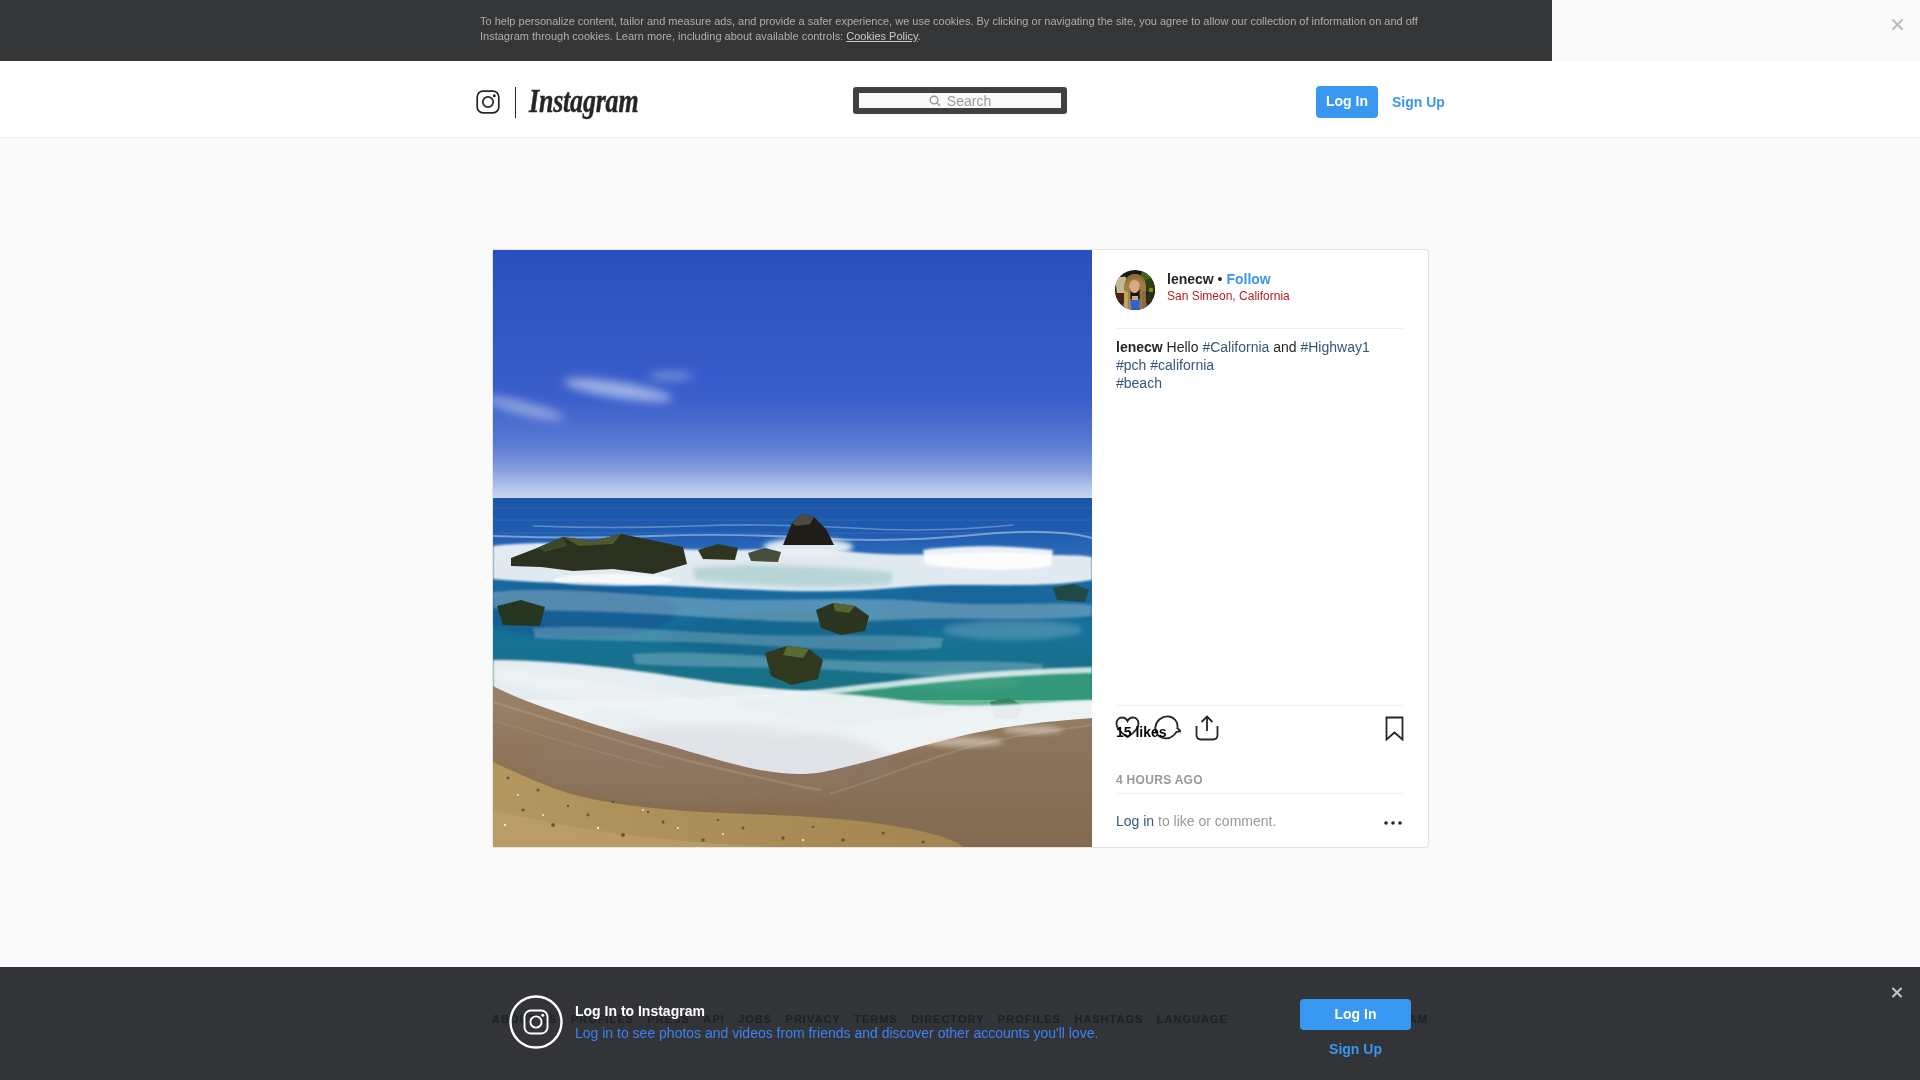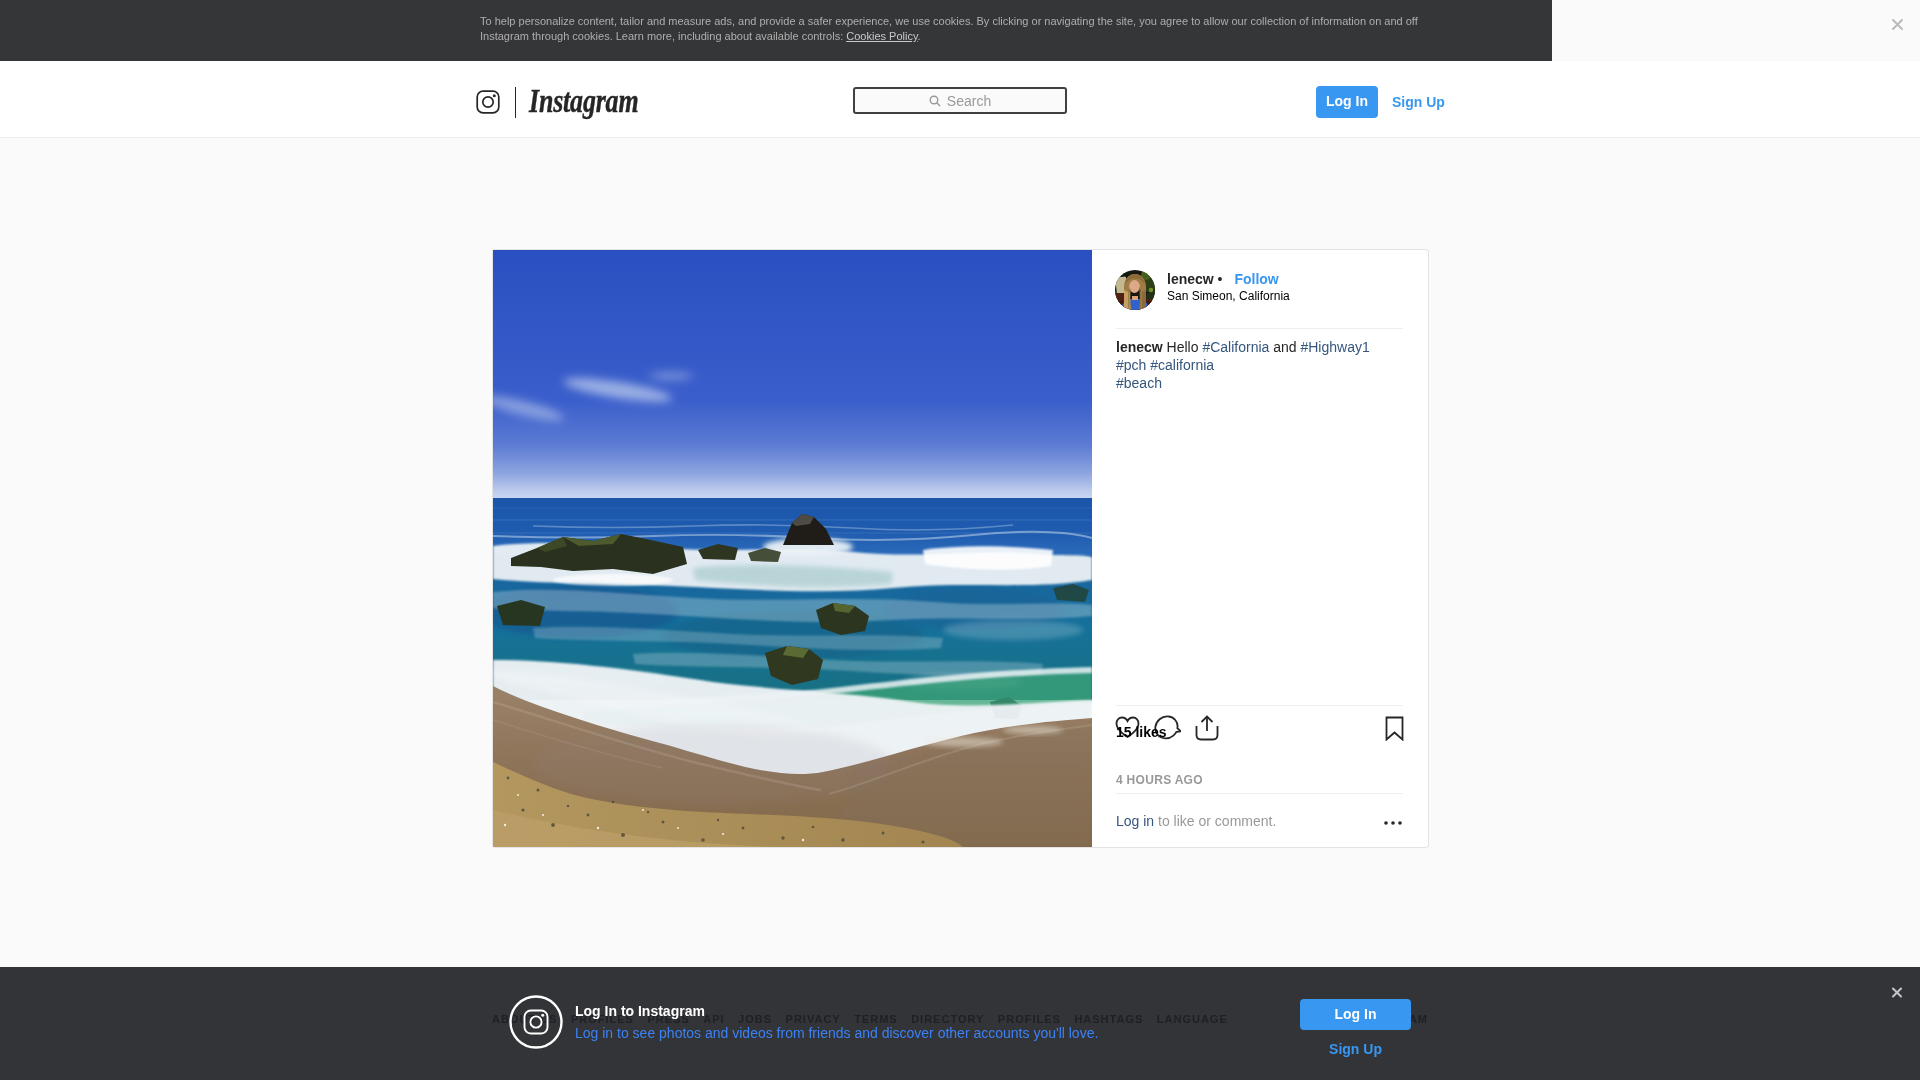--- a/index.html
+++ b/index.html
@@ -9,33 +9,33 @@
   
   .cookie { position:absolute; left:0; top:0; width:1552px; height:61px; background:#353638; }
   .cookie .txt { position:absolute; left:480px; top:13.5px; width:946px; font-size:11px; line-height:15.4px; color:#aeaeae; }
   .cookie .txt a { color:#c9c9c9; text-decoration:underline; }
 
   
   .header { position:absolute; left:0; top:61px; width:1920px; height:77px; background:#fff; border-bottom:1px solid #efefef;padding-left:8px; }
   .logoGlyph { position:absolute; left:476px; top:29px; }
   .logoDiv { position:absolute; left:515px; top:26px; width:1px; height:31px; background:#262626; }
   .wordmark { position:absolute; left:528px; top:24px; }
-  .search { position:absolute; left:853px; top:26px; width:214px; height:27px; background:#fafafa; border:2px solid #404040; border-radius:3px; display:flex; align-items:center; justify-content:center; color:#999; font-size:14px; }
+  .search { position:absolute; left:853px; top:26px; width:214px; height:27px; background:#fafafa; border:6px solid #404040; border-radius:3px; display:flex; align-items:center; justify-content:center; color:#999; font-size:14px; }
   .search svg { margin-right:6px; }
   .loginBtn { position:absolute; left:1316px; top:25px; width:62px; height:32px; background:#3897f0; border-radius:4px; color:#fff; font-weight:bold; font-size:14px; text-align:center; line-height:31px; }
   .signupLnk { position:absolute; left:1392px; top:25px; height:32px; line-height:32px; color:#3897f0; font-weight:bold; font-size:14px; }
 
   
   .card { position:absolute; left:493px; top:250px; width:935px; height:597px; background:#fff; box-shadow:0 0 0 1px #e3e3e3; border-radius:3px; }
   .photo { position:absolute; left:0; top:0; width:599px; height:597px; }
   .avatar { position:absolute; left:622px; top:20px; width:40px; height:40px; border-radius:50%; overflow:hidden; }
   .uname { position:absolute; left:674px; top:21px; font-size:14px; color:#262626; font-weight:bold; }
   .uname .sep { font-weight:normal; color:#262626; }
-  .uname .follow { color:#3897f0;margin-left:8px; }
-  .loc { position:absolute; left:674px; top:38.5px; font-size:12px; color:#000000; }
+  .uname .follow { color:#3897f0; }
+  .loc { position:absolute; left:674px; top:38.5px; font-size:12px; color:#b91c1c; }
   .hr { position:absolute; left:623px; width:287px; height:1px; background:#efefef; }
   .caption { position:absolute; left:623px; top:88px; width:280px; font-size:14px; line-height:18px; color:#262626; }
   .caption b { font-weight:bold; }
   .caption a { color:#35567d; text-decoration:none; }
   .likes { position:absolute; left:623px; top:474px; font-size:14px; font-weight:bold; color:#000000; }
   .time { position:absolute; left:623px; top:523px; font-size:12px; letter-spacing:.3px; color:#999;font-weight:bold; }
   .loginrow { position:absolute; left:623px; top:562.5px; font-size:14px; color:#999; }
   .loginrow a { color:#35567d; }
   .icn { position:absolute; }
 

